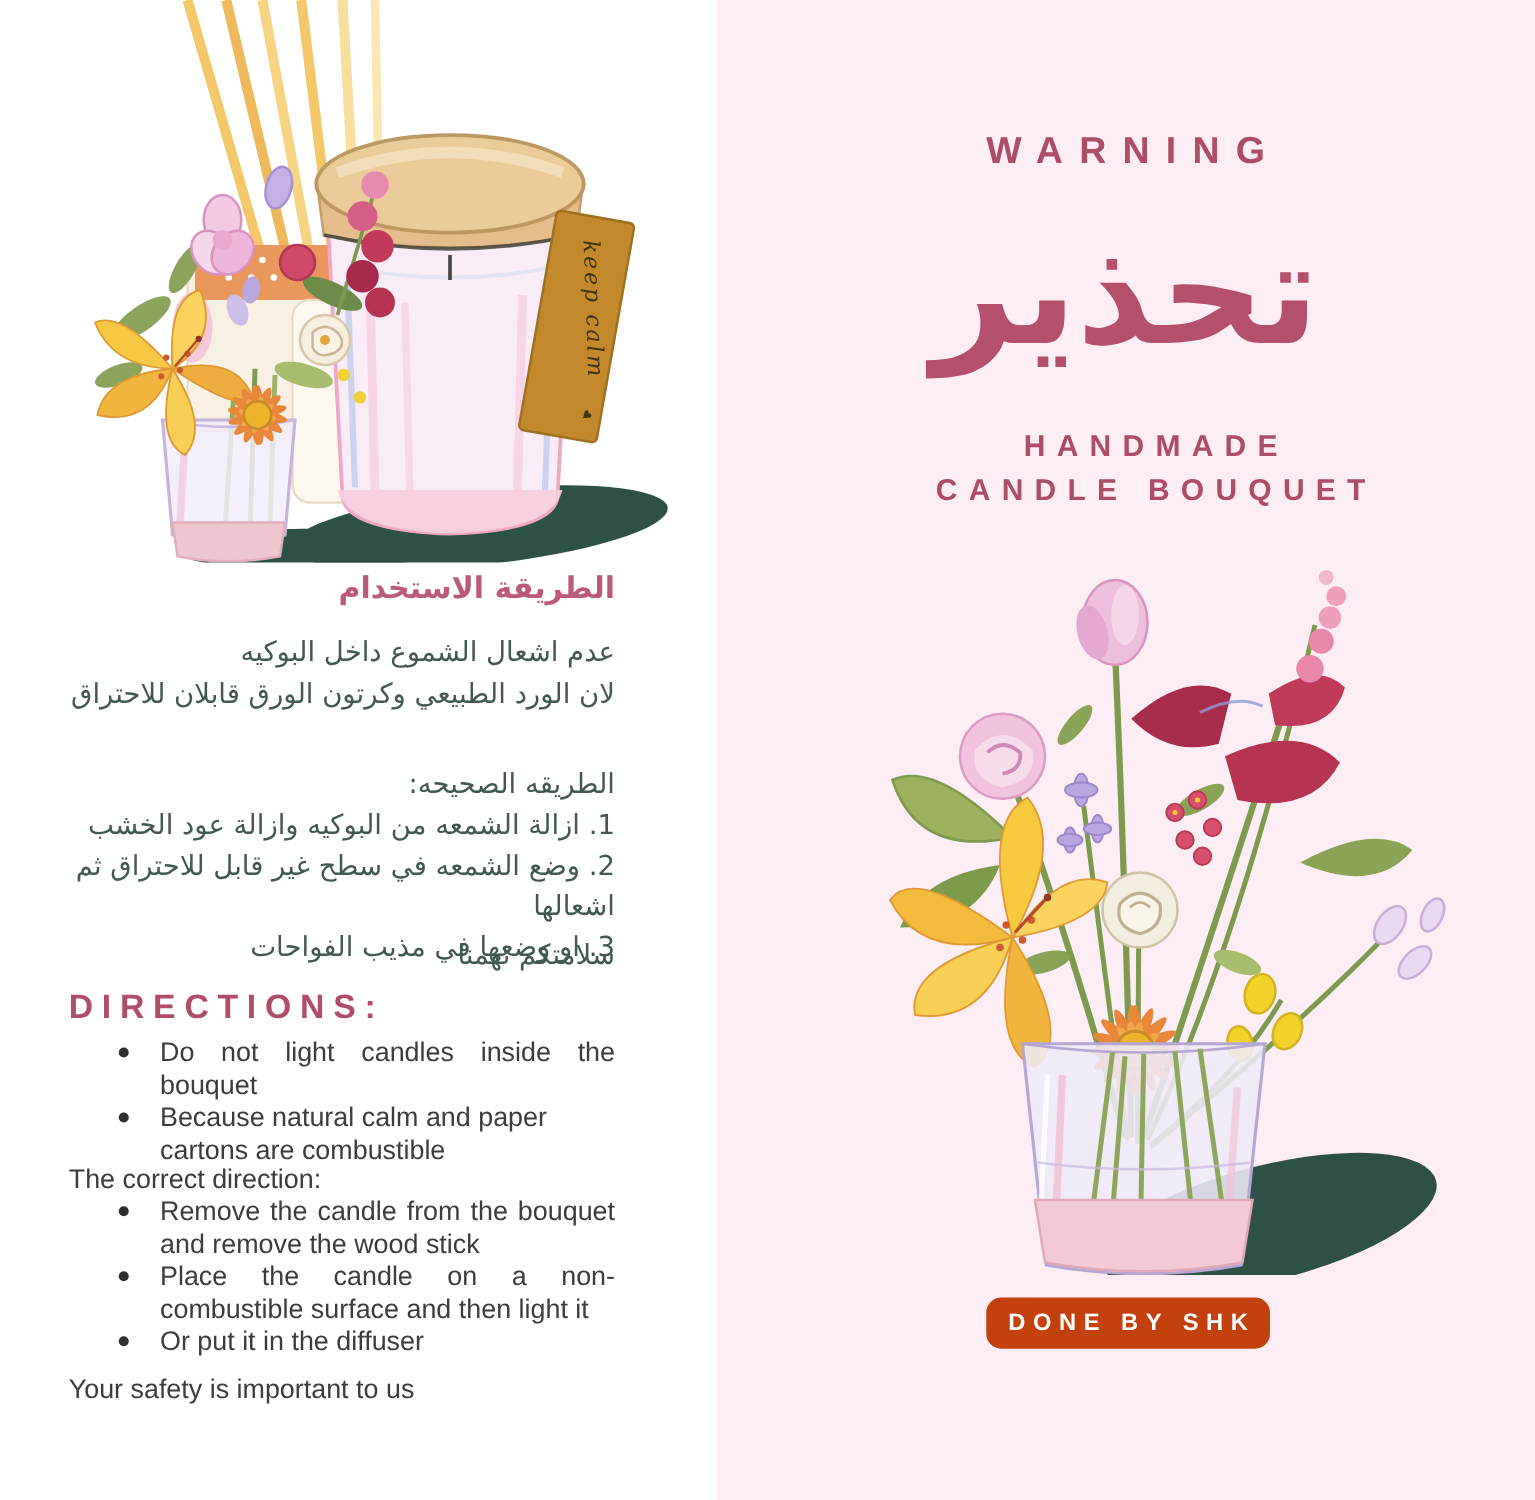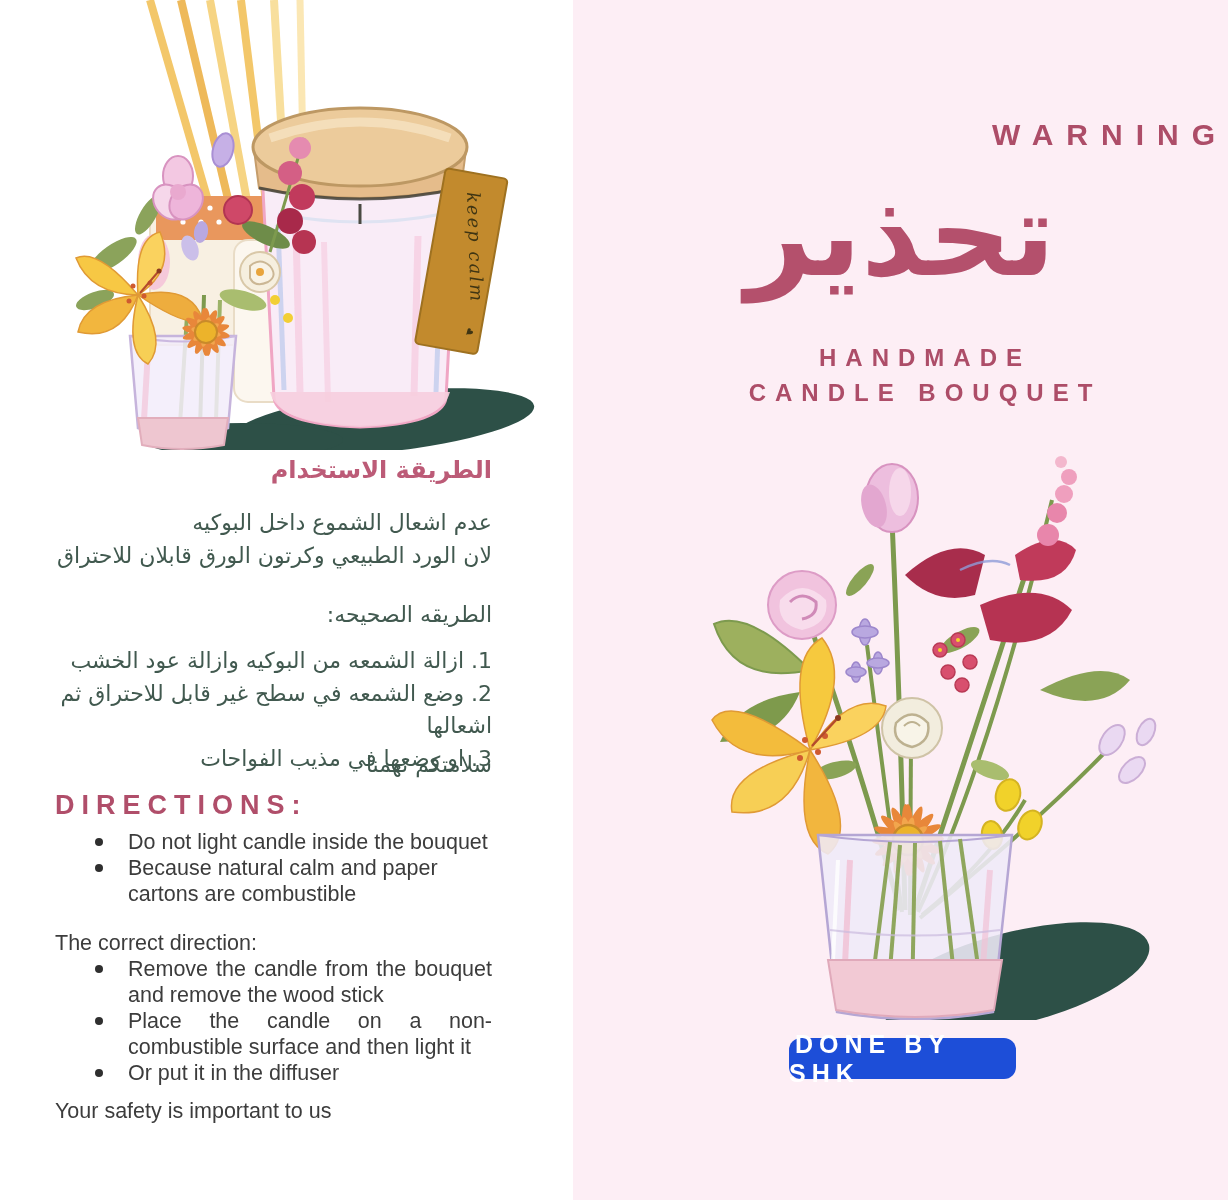--- a/index.html
+++ b/index.html
@@ -1,34 +1,34 @@
 <!DOCTYPE html>
 <html><head>
 <meta charset="utf-8">
 <style>
   html,body{margin:0;padding:0;background:#ffffff;}
   .card{position:relative;width:1228px;height:1200px;background:#ffffff;overflow:hidden;
         font-family:"Liberation Sans",sans-serif;}
   
   .right-panel{position:absolute;left:573px;top:0;width:655px;height:1200px;background:#fdeef5;}
-  .warning-en{position:absolute;left:0;top:118px;width:655px;text-align:right;
+  .warning-en{position:absolute;left:0;top:104px;width:655px;text-align:center;
       font-size:30px;font-weight:bold;letter-spacing:13px;text-indent:13px;color:#ad4d68;}
   .warning-ar{position:absolute;left:0;top:160px;width:655px;text-align:center;direction:rtl;
       font-family:"DejaVu Sans",sans-serif;font-weight:bold;font-size:116px;line-height:150px;color:#b4506c;}
   .subtitle{position:absolute;left:0;top:340px;width:655px;text-align:center;color:#ad4d68;
       font-size:24px;font-weight:bold;letter-spacing:9px;text-indent:9px;line-height:35px;padding-left:20px;}
-  .badge{position:absolute;left:216px;top:1038px;width:227px;height:41px;background:#1d4ed8;
+  .badge{position:absolute;left:216px;top:1038px;width:227px;height:41px;background:#c2410c;
       border-radius:12px;display:flex;align-items:center;justify-content:center;
-      color:#ffffff;font-size:25px;font-weight:bold;letter-spacing:6px;text-indent:6px;}
+      color:#ffffff;font-size:19px;font-weight:bold;letter-spacing:6px;text-indent:6px;}
   
   .ar{direction:rtl;text-align:right;font-family:"DejaVu Sans",sans-serif;color:#41594f;}
   .ar-usage-heading{position:absolute;left:55px;top:446px;width:437px;font-size:24px;line-height:48px;
       color:#bc5b77;font-weight:bold;}
   .ar-usage-body{position:absolute;left:35px;top:506px;width:457px;font-size:22px;line-height:33px;}
-  .ar-correct{position:absolute;left:55px;top:600px;width:437px;font-size:22px;line-height:30px;}
+  .ar-correct{position:absolute;left:55px;top:613px;width:437px;font-size:22px;line-height:30px;}
   .ar-steps{position:absolute;left:25px;top:633px;width:467px;font-size:22px;line-height:32.5px;margin-top:12px;}
   .ar-safety{position:absolute;left:55px;top:752px;width:437px;font-size:22px;}
   .directions-heading{position:absolute;left:55px;top:790px;font-size:27px;font-weight:bold;
       letter-spacing:7px;color:#b04e6a;}
   .en{color:#3c3c3c;font-size:21.5px;line-height:26px;}
   .bullets{position:absolute;left:55px;width:437px;}
   .bullet-row{position:relative;padding-left:73px;text-align:justify;}
   .bullet-row .dot{position:absolute;left:40px;top:9px;width:8px;height:8px;border-radius:50%;
       background:#2f2f2f;}
   .bullet-row:last-child{text-align:left;}
@@ -184,21 +184,21 @@
     <div>2. وضع الشمعه في سطح غير قابل للاحتراق ثم اشعالها</div>
     <div>3. او وضعها في مذيب الفواحات</div>
   </div>
   <div class="ar ar-safety">سلامتكم تهمنا</div>
 
   <div class="directions-heading">DIRECTIONS:</div>
 
   <div class="bullets bullets-1 en">
     <div class="bullet-row">
       <span class="dot"></span>
-      <span>Do not light candle inside the bouquet</span>
+      <span>Do not light candles inside the bouquet</span>
     </div>
     <div class="bullet-row">
       <span class="dot"></span>
       <span>Because natural calm and paper cartons are combustible</span>
     </div>
   </div>
 
   <div class="correct-label en">The correct direction:</div>
 
   <div class="bullets bullets-2 en">

